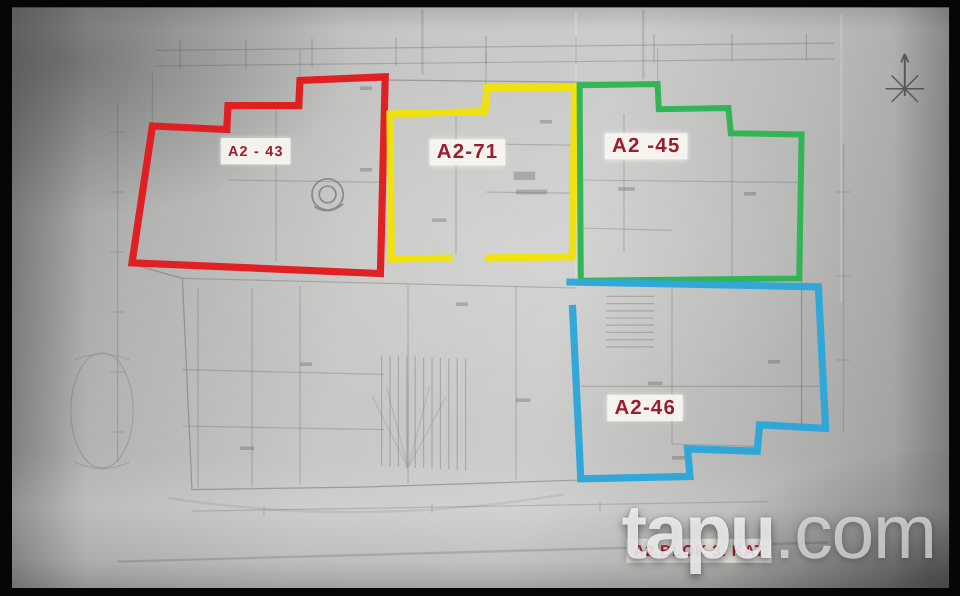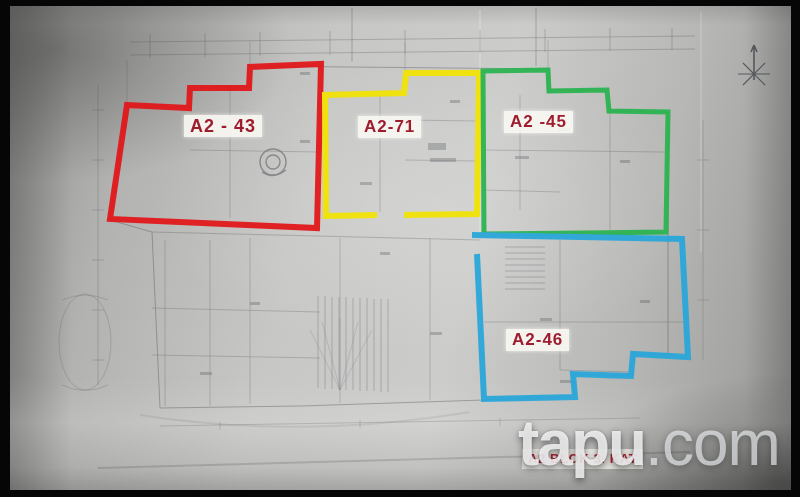--- a/index.html
+++ b/index.html
@@ -21,21 +21,21 @@
   svg{position:absolute;left:0;top:0;}
   
   .frame{position:absolute;background:#060606;z-index:40;}
   #frame-t{left:0;top:0;width:800px;height:6px;}
   #frame-b{left:0;bottom:0;width:800px;height:7px;}
   #frame-l{left:0;top:0;width:10px;height:497px;}
   #frame-r{right:0;top:0;width:9px;height:497px;}
   .unit-label{position:absolute;z-index:20;background:rgba(250,248,243,.9);
       color:#9e1c2e;font-weight:bold;font-size:17px;line-height:20px;padding:1px 6px;
       letter-spacing:1px;box-shadow:0 0 4px rgba(255,255,255,.7);}
-  #label-43{left:184px;top:115px;font-size:18px;}
+  #label-43{left:184px;top:115px;font-size:12px;}
   #label-44{left:358px;top:116px;}
   #label-45{left:504px;top:111px;}
   #label-46{left:506px;top:329px;}
   #caption{position:absolute;left:489px;top:449px;z-index:21;
       background:rgba(247,245,239,.72);color:#b01f33;font-weight:bold;font-size:13px;
       line-height:16px;padding:2px 6px;letter-spacing:.6px;margin-left:33px;}
   #watermark{position:absolute;left:518px;top:408px;z-index:30;white-space:nowrap;
       font-size:64px;line-height:1.1;letter-spacing:-2px;}
   #wm-brand{font-weight:bold;color:rgba(251,251,252,.82);
       text-shadow:0 3px 7px rgba(30,30,30,.55),0 0 2px rgba(70,70,70,.35);}

